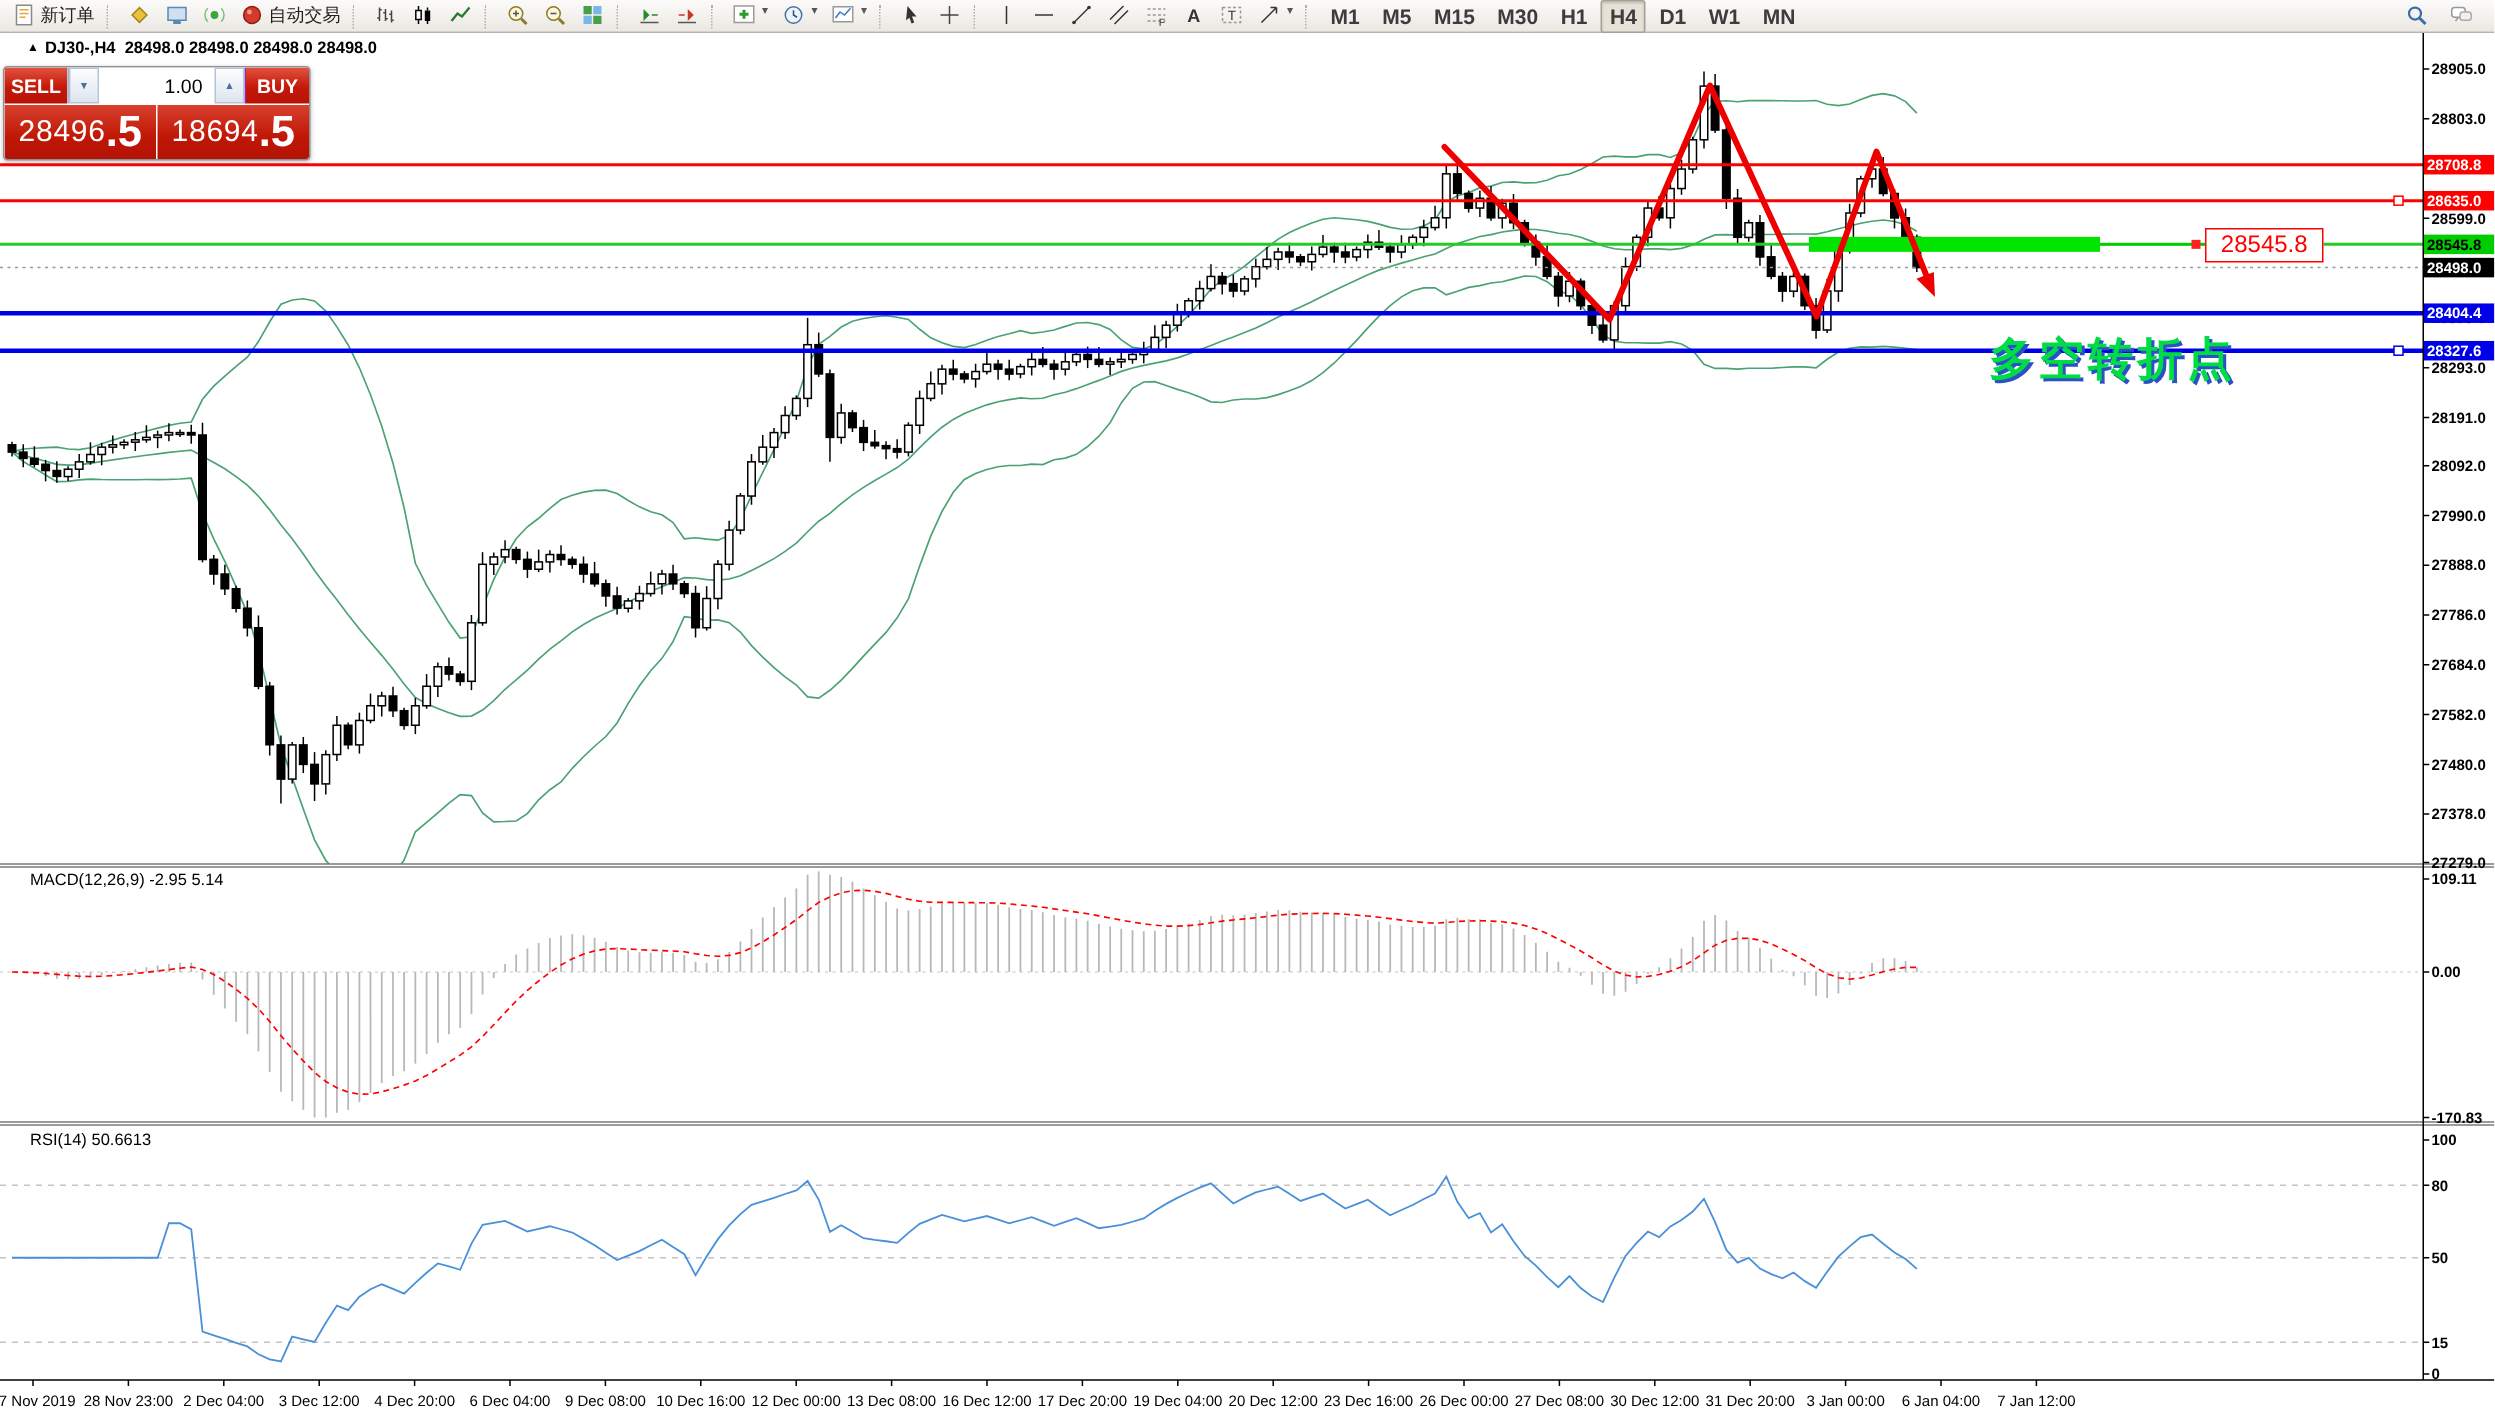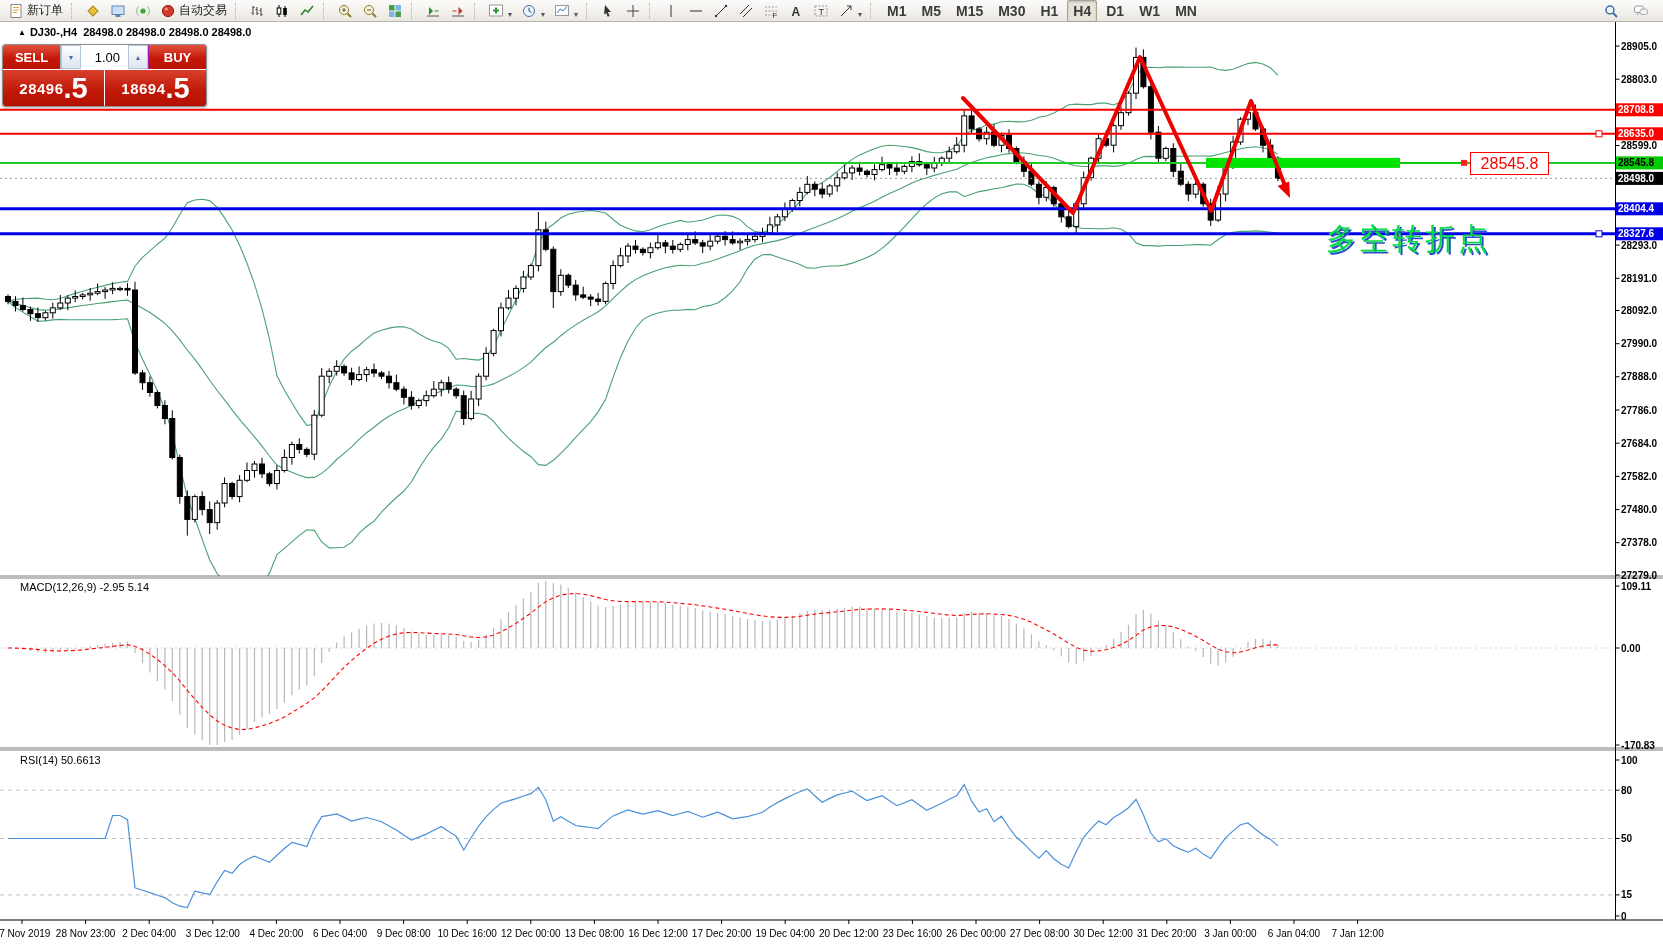--- a/index.html
+++ b/index.html
@@ -3,58 +3,58 @@
 <meta charset="utf-8">
 <style>
   *{margin:0;padding:0;box-sizing:border-box}
   html,body{width:1663px;height:947px;overflow:hidden;background:#fff;
     font-family:"Liberation Sans",sans-serif;position:relative}
   
   .toolbar{position:absolute;top:0;left:0;width:1663px;height:22px;z-index:6;
     background:linear-gradient(#fcfbfa,#ebe8e2);border-bottom:1px solid #b7b4ae;
     display:flex;align-items:center;padding:0 4px;gap:1px;white-space:nowrap}
   .tb-sep{width:6px;height:16px;border-left:1px dotted #b2afa8;margin:0 3px}
-  .tbtn{display:inline-flex;align-items:flex-end;gap:3px;height:19px;padding:0 3px;
+  .tbtn{display:inline-flex;align-items:flex-start;gap:3px;height:19px;padding:0 3px;
     border:1px solid transparent;border-radius:2px;font-size:12px;color:#222;cursor:default}
   .tbtn svg{width:16px;height:16px;display:block}
   .tbtn .caret{font-size:8px;color:#555;margin-left:1px}
   .tf{font-size:14px;font-weight:bold;color:#3c3c3c;padding:2px 5px;margin:0 1px;
     border:1px solid transparent;border-radius:2px}
   .tf.active{background:#e7e2d8;border-color:#a7a095;box-shadow:inset 0 1px 2px rgba(0,0,0,.18)}
   .tb-right{margin-left:auto;display:flex;align-items:center;gap:6px;padding-right:6px}
   
   #chart-svg{position:absolute;top:22px;left:0;z-index:1}
   .symbol-label{position:absolute;left:18px;top:26px;z-index:3;font-size:11px;font-weight:bold;color:#000}
   .symbol-label .tri{font-size:8px;margin-right:4px;vertical-align:1px}
   .pane-label{position:absolute;left:20px;z-index:3;font-size:11px;color:#000}
   #macd-label{top:581px}
   #rsi-label{top:754px}
   
   .order-panel{position:absolute;left:2px;top:44px;width:205px;z-index:5;
     border:1px solid #8f8f8f;border-radius:3px;overflow:hidden;background:#fff;
     box-shadow:0 1px 3px rgba(0,0,0,.25)}
   .op-row1{display:flex;height:24px}
-  .op-btn{width:57px;color:#fff;font-size:13px;font-weight:bold;display:flex;
+  .op-btn{width:42px;color:#fff;font-size:13px;font-weight:bold;display:flex;
     align-items:center;justify-content:center;
     background:linear-gradient(#e25340,#c51808 55%,#b81305)}
   .op-spin{flex:1;display:flex;background:#fff;border-left:1px solid #9db4cd;border-right:1px solid #a21caf}
   .spin-btn{width:20px;display:flex;align-items:center;justify-content:center;color:#4a6e9e;
     font-size:7px;background:linear-gradient(#fdfdfd,#dde5ef);border:1px solid #b3c4d8}
   .op-vol{flex:1;display:flex;align-items:center;justify-content:flex-end;padding-right:8px;
     font-size:13px;color:#000}
   .op-row2{display:flex;height:37px;gap:1px;background:#fff;padding-top:1px}
   .op-price{width:101px;color:#fff;display:flex;align-items:center;justify-content:center;
     background:linear-gradient(#d8402e,#c01706 60%,#b31205)}
-  .p-main{font-size:15px;font-weight:bold;letter-spacing:.5px}
+  .p-main{font-size:20px;font-weight:normal;letter-spacing:.5px}
   .p-pips{font-size:29px;font-weight:bold;line-height:29px}
   
   .price-tag{position:absolute;left:1470px;top:152px;width:79px;height:23px;z-index:4;
     border:1px solid #f00;background:#fff;color:#f00;font-size:16px;
     display:flex;align-items:center;justify-content:center}
-  .turning-point{position:absolute;left:1326px;top:219px;z-index:4;font-size:30px;font-weight:normal;
+  .turning-point{position:absolute;left:1326px;top:219px;z-index:4;font-size:30px;font-weight:bold;
     letter-spacing:3px;color:#00dd44;text-shadow:2px 2px 0 #2b50c8}
 </style>
 </head>
 <body>
 
 <div class="toolbar" id="toolbar">
     <span class="tbtn">
       <svg viewBox="0 0 16 16" fill="none" stroke-width="1">
         <rect x="3" y="1.5" width="10" height="13" fill="#fff" stroke="#8a8a8a"></rect>
         <path d="M5 4.5h6M5 7h6M5 9.5h4" stroke="#e8a33d"></path>

